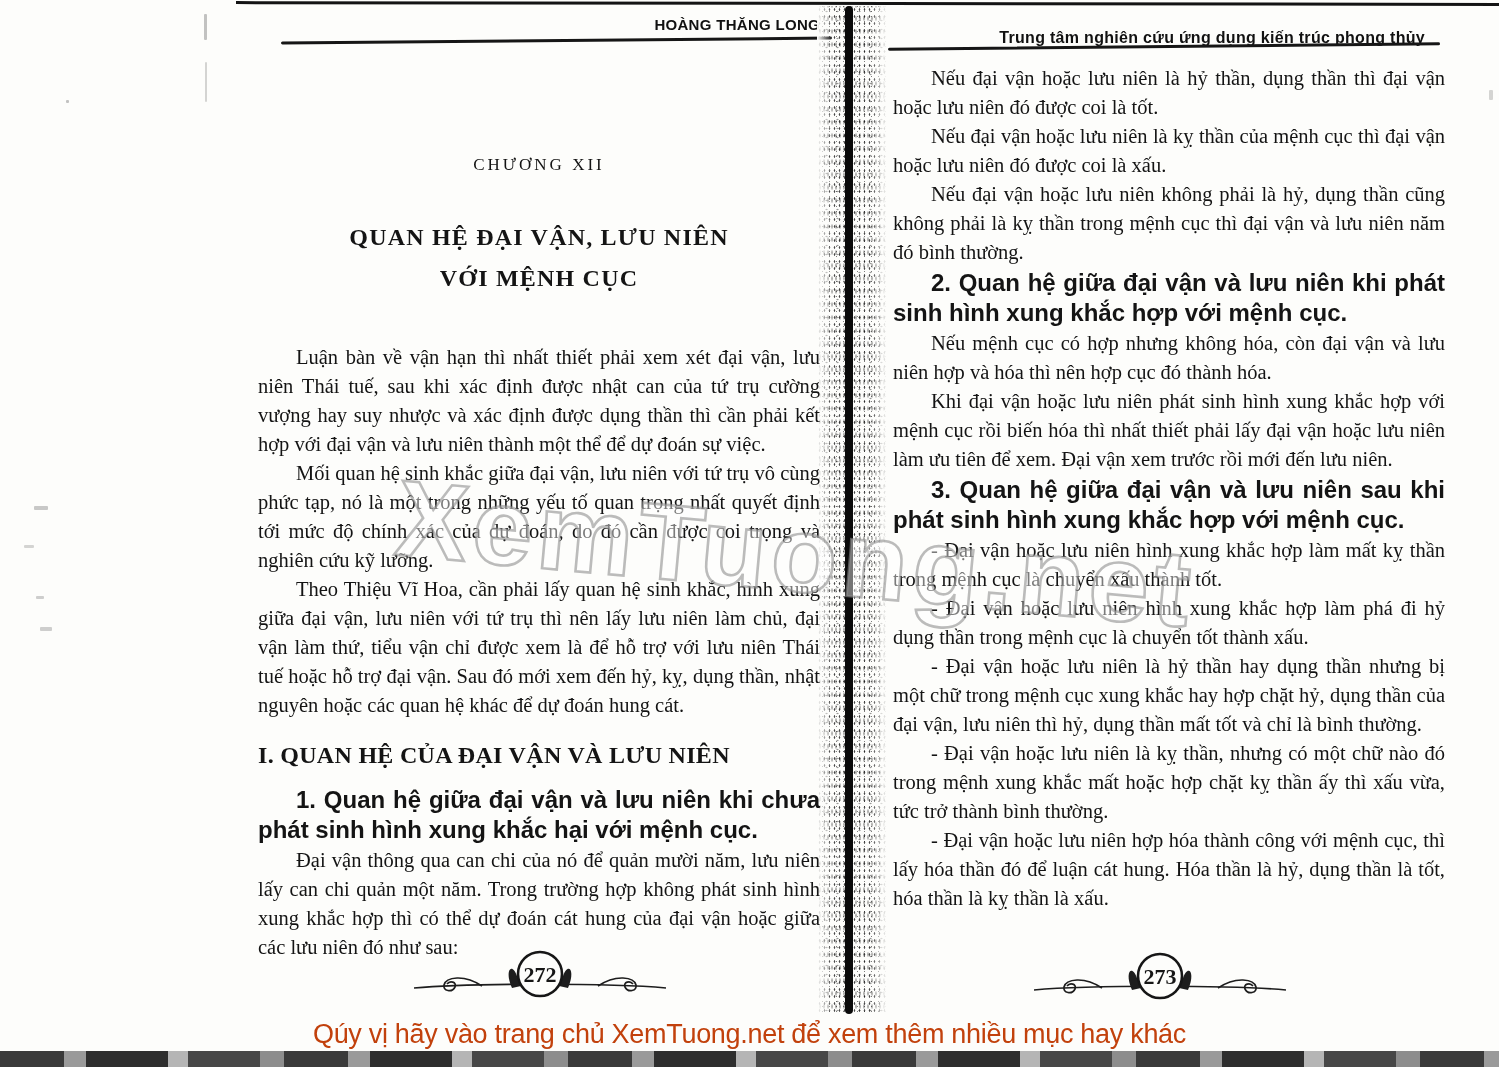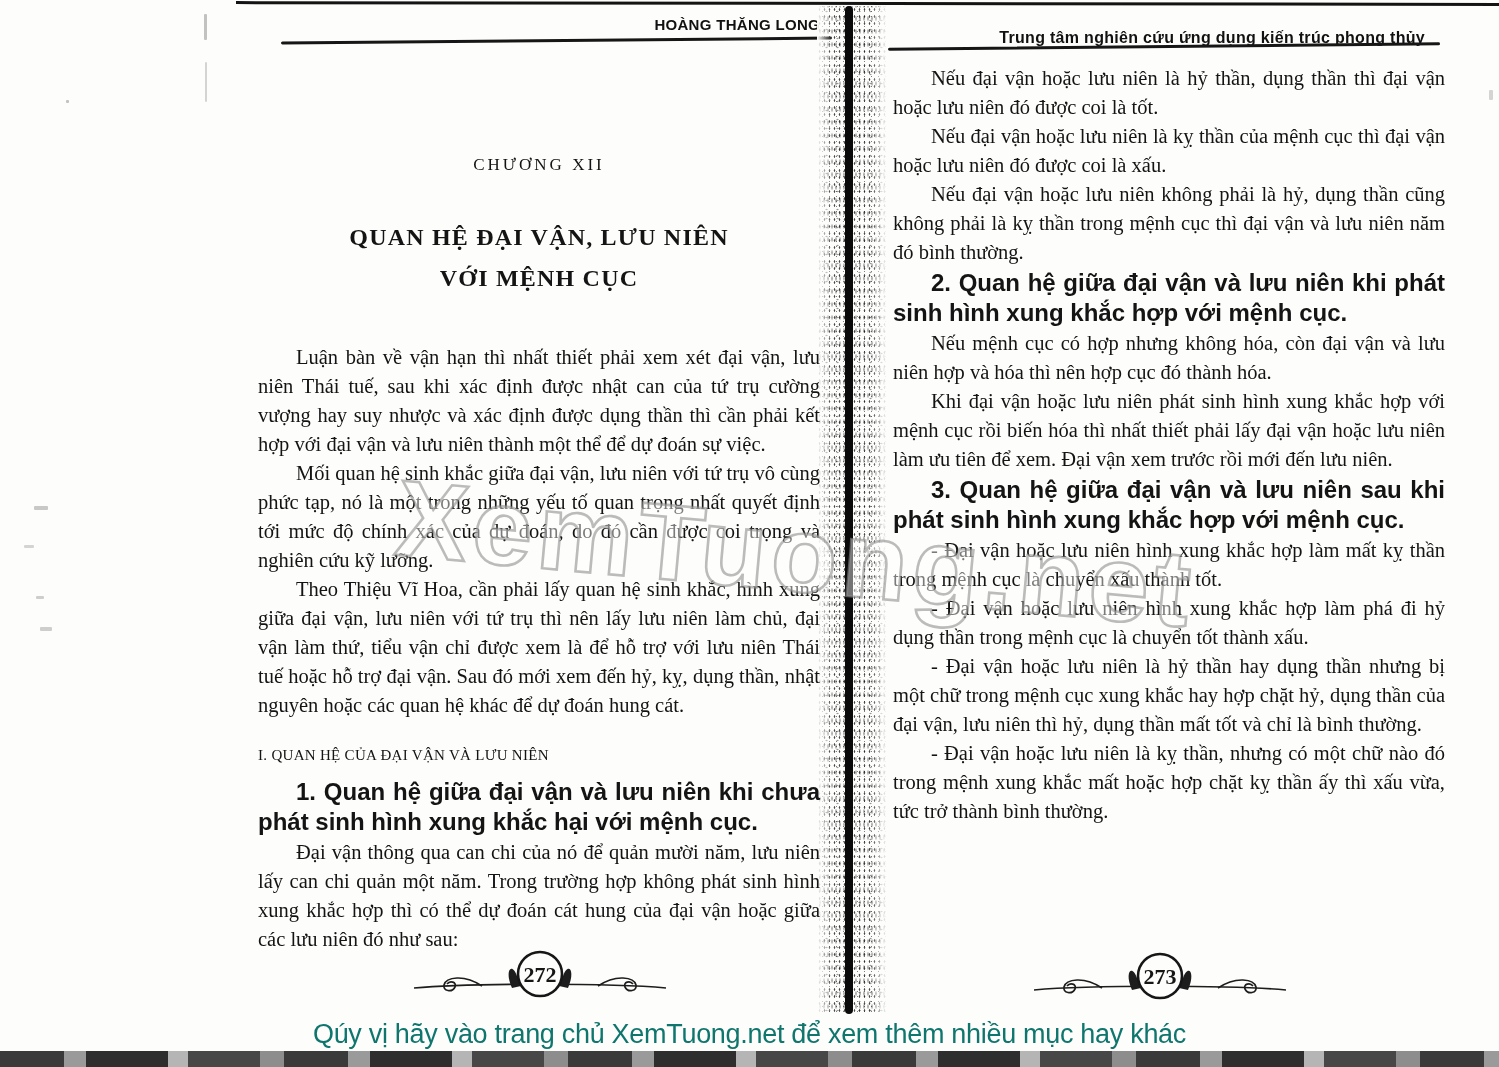--- a/index.html
+++ b/index.html
@@ -36,42 +36,42 @@
 
   
   .col { position:absolute; z-index:3; font-size:20.5px; line-height:29px; }
   .col-left  { left:258px; top:150px; width:562px; }
   .col-right { left:893px; top:64px;  width:552px; }
 
   .chapter   { text-align:center; font-size:17px; letter-spacing:3px; margin:0 0 38px; }
   .book-title{ text-align:center; font-weight:700; font-size:24px; letter-spacing:1.2px; line-height:41px; margin:0 0 44px; }
 
   p.body   { text-align:justify; text-indent:38px; margin:0; }
-  .h-main  { font-weight:400; font-size:15px; letter-spacing:.3px; margin:21px 0 7px; }
+  .h-main  { font-weight:700; font-size:24px; letter-spacing:.3px; margin:21px 0 15px; }
   .h-sub   { font-family:"Liberation Sans",sans-serif; font-weight:700; font-size:24px;
              line-height:30px; text-align:justify; text-indent:38px; margin:1px 0; }
 
   
   .ornament { position:absolute; z-index:3; width:264px; height:60px; }
   .orn-left  { left:408px;  top:946px; }
   .orn-right { left:1028px; top:948px; }
   .ornament svg { display:block; }
   .orn-num { font-family:"Liberation Serif",serif; font-weight:700; font-size:22px; fill:#161616; }
 
   
   .watermark {
     position:absolute; left:402px; top:455px; z-index:6; pointer-events:none; white-space:nowrap;
     font-family:"Liberation Sans",sans-serif; font-weight:700; font-size:108px; letter-spacing:5px;
     color:rgba(255,255,255,.44); -webkit-text-stroke:2.6px rgba(140,140,140,.58);
     transform:rotate(5.2deg); transform-origin:left top;
   }
 
   
   .footer-note { position:absolute; left:0; top:1019px; width:100%; text-align:center; z-index:3;
-    font-family:"Liberation Sans",sans-serif; font-size:27px; color:#0f766e; letter-spacing:-.3px; }
+    font-family:"Liberation Sans",sans-serif; font-size:27px; color:#c2410c; letter-spacing:-.3px; }
   .scan-bottom { position:absolute; left:0; top:1051px; width:100%; height:16px; z-index:3;
     background:repeating-linear-gradient(90deg,#3a3a3a 0 64px,#9a9a9a 64px 86px,#2e2e2e 86px 168px,#b5b5b5 168px 188px,#474747 188px 260px,#8d8d8d 260px 284px); }
 
   
   .speck { position:absolute; background:rgba(40,40,40,.55); z-index:2; border-radius:1px; }
 </style>
 </head>
 <body>
 
 <div class="sheet">
@@ -105,20 +105,21 @@
     <p class="body">Nếu đại vận hoặc lưu niên là kỵ thần của mệnh cục thì đại vận hoặc lưu niên đó được coi là xấu.</p>
     <p class="body">Nếu đại vận hoặc lưu niên không phải là hỷ, dụng thần cũng không phải là kỵ thần trong mệnh cục thì đại vận và lưu niên năm đó bình thường.</p>
     <div class="h-sub">2. Quan hệ giữa đại vận và lưu niên khi phát sinh hình xung khắc hợp với mệnh cục.</div>
     <p class="body">Nếu mệnh cục có hợp nhưng không hóa, còn đại vận và lưu niên hợp và hóa thì nên hợp cục đó thành hóa.</p>
     <p class="body">Khi đại vận hoặc lưu niên phát sinh hình xung khắc hợp với mệnh cục rồi biến hóa thì nhất thiết phải lấy đại vận hoặc lưu niên làm ưu tiên để xem. Đại vận xem trước rồi mới đến lưu niên.</p>
     <div class="h-sub">3. Quan hệ giữa đại vận và lưu niên sau khi phát sinh hình xung khắc hợp với mệnh cục.</div>
     <p class="body">- Đại vận hoặc lưu niên hình xung khắc hợp làm mất kỵ thần trong mệnh cục là chuyển xấu thành tốt.</p>
     <p class="body">- Đại vận hoặc lưu niên hình xung khắc hợp làm phá đi hỷ dụng thần trong mệnh cục là chuyển tốt thành xấu.</p>
     <p class="body">- Đại vận hoặc lưu niên là hỷ thần hay dụng thần nhưng bị một chữ trong mệnh cục xung khắc hay hợp chặt hỷ, dụng thần của đại vận, lưu niên thì hỷ, dụng thần mất tốt và chỉ là bình thường.</p>
     <p class="body">- Đại vận hoặc lưu niên là kỵ thần, nhưng có một chữ nào đó trong mệnh xung khắc mất hoặc hợp chặt kỵ thần ấy thì xấu vừa, tức trở thành bình thường.</p>
+    <p class="body">- Đại vận hoặc lưu niên hợp hóa thành công với mệnh cục, thì lấy hóa thần đó để luận cát hung. Hóa thần là hỷ, dụng thần là tốt, hóa thần là kỵ thần là xấu.</p>
   </div>
 
   <div class="ornament orn-left">
     <svg width="264" height="60" viewBox="0 0 264 60">
       <path d="M6 42 C 60 37, 204 37, 258 42" stroke="#1d1d1d" stroke-width="1.6" fill="none"></path>
       <path d="M74 40 C 56 28, 38 31, 36 39 C 35 45, 44 47, 47 41 C 49 36, 42 34, 39 38" stroke="#1d1d1d" stroke-width="1.7" fill="none"></path>
       <path d="M190 40 C 208 28, 226 31, 228 39 C 229 45, 220 47, 217 41 C 215 36, 222 34, 225 38" stroke="#1d1d1d" stroke-width="1.7" fill="none"></path>
       <path d="M104 42 C 96 24, 104 16, 109 30 C 112 20, 119 24, 113 40 Z" fill="#1d1d1d"></path>
       <path d="M160 42 C 168 24, 160 16, 155 30 C 152 20, 145 24, 151 40 Z" fill="#1d1d1d"></path>
       <circle cx="132" cy="28" r="22" fill="#fdfdfb" stroke="#161616" stroke-width="2.6"></circle>

